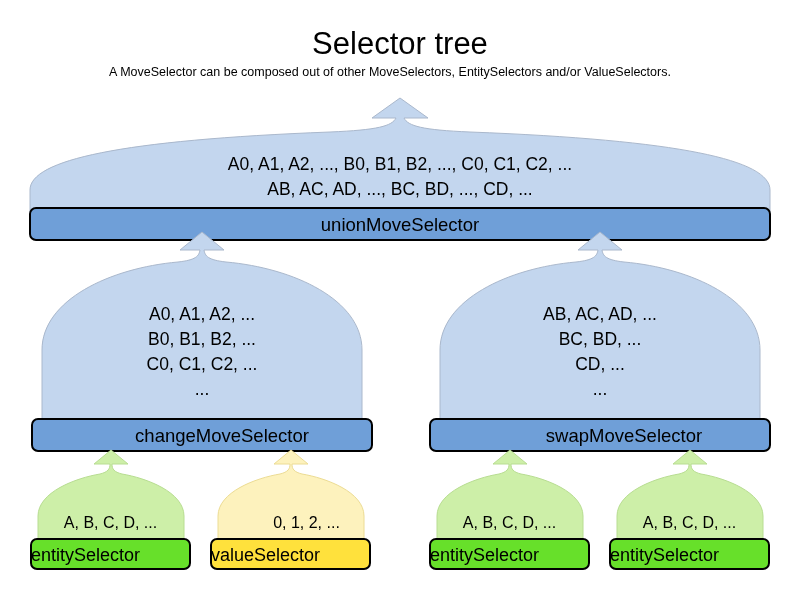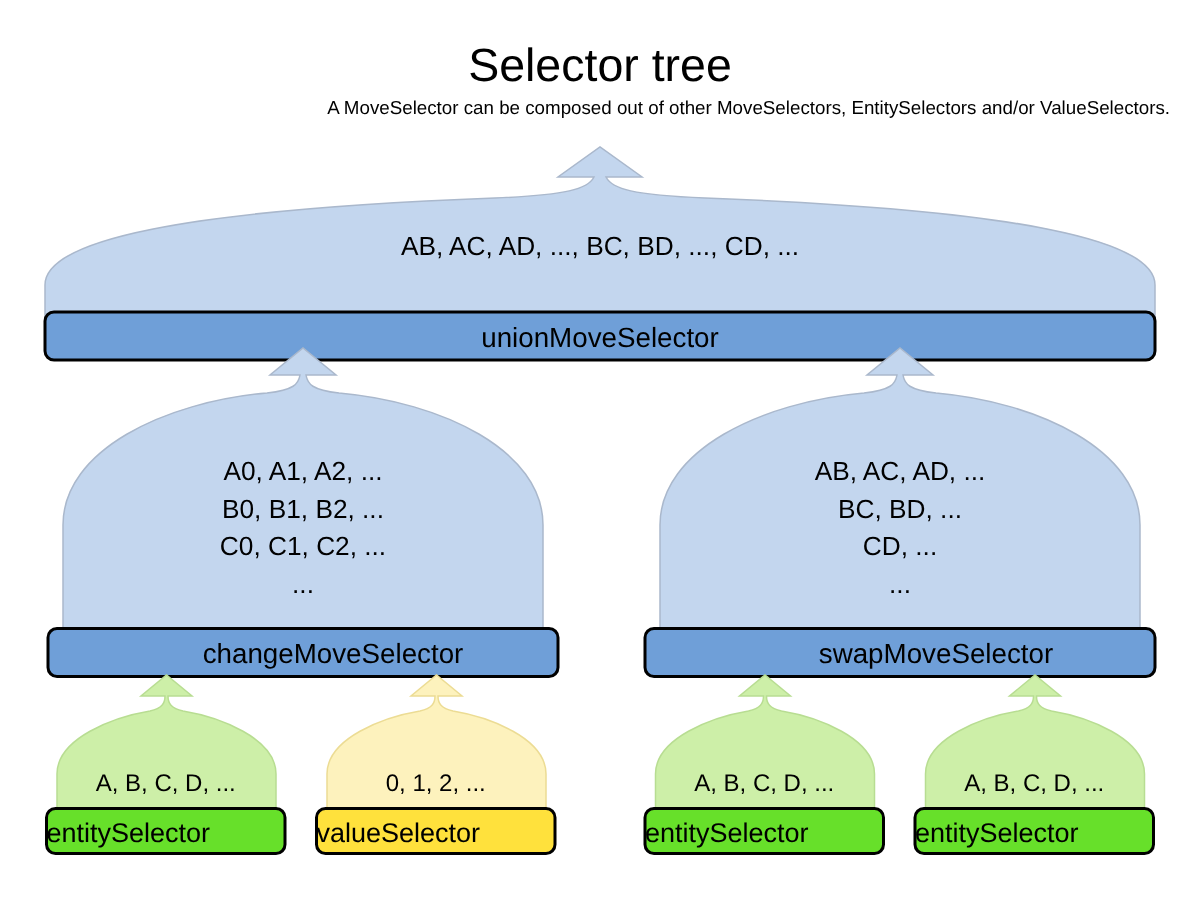--- a/index.html
+++ b/index.html
@@ -41,21 +41,20 @@
     top: 28px;
     width: 800px;
     font-size: 31px;
     letter-spacing: 0px;
   }
   #subtitle {
     left: 0;
     top: 66px;
     width: 780px;
     font-size: 12.5px;
-    text-align: right;
   }
 
   .node-lines {
     position: absolute;
     text-align: center;
     font-size: 17.5px;
     line-height: 25px;
     white-space: pre;
   }
   .leaf-lines {
@@ -188,33 +187,33 @@
                C 725 478, 763 492, 763 516
                L 763 556 Z"></path>
       <rect x="610" y="539" width="159" height="30" rx="6" ry="6" fill="#67e02a" stroke="#000000" stroke-width="2"></rect>
     </g>
   </svg>
 
   <div class="txt" id="title">Selector tree</div>
 
   <div class="txt" id="subtitle">A MoveSelector can be composed out of other MoveSelectors, EntitySelectors and/or ValueSelectors.</div>
 
-  <div class="node-lines" style="left:30px; top:152px; width:740px;"><div>AB, AC, AD, ..., BC, BD, ..., CD, ...</div></div>
+  <div class="node-lines" style="left:30px; top:152px; width:740px;"><div>A0, A1, A2, ..., B0, B1, B2, ..., C0, C1, C2, ...</div><div>AB, AC, AD, ..., BC, BD, ..., CD, ...</div></div>
   <div class="bar-label" style="left:30px; top:214px; width:740px;">unionMoveSelector</div>
 
   <div class="node-lines" style="left:42px; top:302px; width:320px;"><div>A0, A1, A2, ...</div><div>B0, B1, B2, ...</div><div>C0, C1, C2, ...</div><div>...</div></div>
   <div class="bar-label" style="left:32px; top:425px; width:340px;padding-left:20px;">changeMoveSelector</div>
 
   <div class="node-lines" style="left:440px; top:302px; width:320px;"><div>AB, AC, AD, ...</div><div>BC, BD, ...</div><div>CD, ...</div><div>...</div></div>
   <div class="bar-label" style="left:430px; top:425px; width:388px;">swapMoveSelector</div>
 
   <div class="leaf-lines" style="left:31px; top:513px; width:159px;"><div>A, B, C, D, ...</div></div>
   <div class="leaf-bar-label" style="left:31px; top:545px; width:159px;">entitySelector</div>
 
-  <div class="leaf-lines" style="left:211px; top:513px; width:159px;"><div>0, 1, 2, ...</div></div>
+  <div class="leaf-lines" style="left:227px; top:513px; width:159px;"><div>0, 1, 2, ...</div></div>
   <div class="leaf-bar-label" style="left:211px; top:545px; width:159px;">valueSelector</div>
 
   <div class="leaf-lines" style="left:430px; top:513px; width:159px;"><div>A, B, C, D, ...</div></div>
   <div class="leaf-bar-label" style="left:430px; top:545px; width:159px;">entitySelector</div>
 
   <div class="leaf-lines" style="left:610px; top:513px; width:159px;"><div>A, B, C, D, ...</div></div>
   <div class="leaf-bar-label" style="left:610px; top:545px; width:159px;">entitySelector</div>
 
 </div>
 

